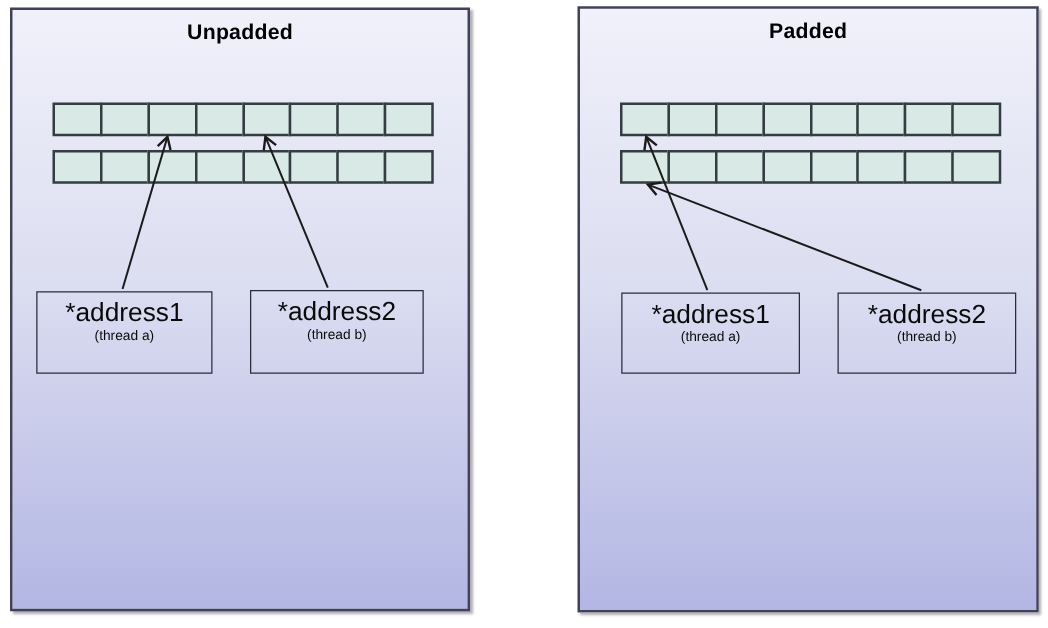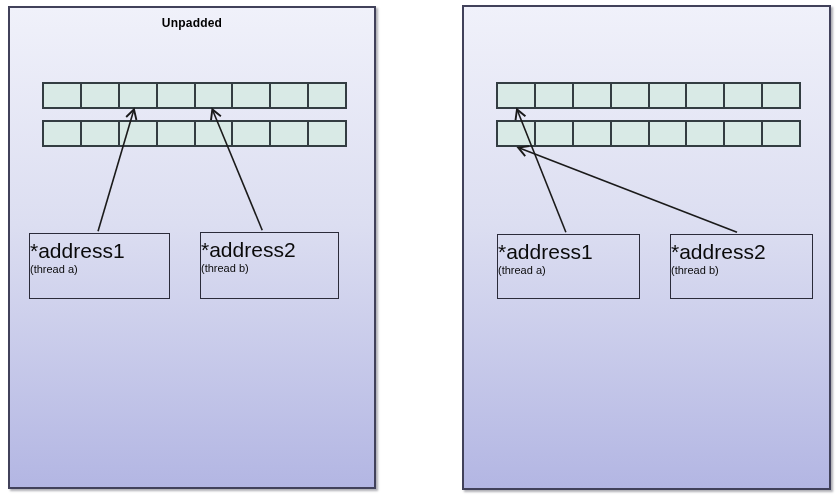--- a/index.html
+++ b/index.html
@@ -17,21 +17,21 @@
     border: 2px solid #41415a;
     background: linear-gradient(180deg, #f0f1fa 0%, #dcdef1 45%, #b3b6e3 100%);
     box-shadow: 2px 2px 2px rgba(110,110,120,0.55);
   }
   .panel-title {
     position: absolute;
     top: 8px;
     left: 0;
     width: 100%;
     text-align: center;
-    font-size: 12px;
+    font-size: 17px;
     font-weight: bold;
     color: #000000;
     letter-spacing: 0.2px;
   }
   .mem-row {
     position: absolute;
     display: flex;
     width: 305px;
     height: 27px;
   }
@@ -41,20 +41,21 @@
     background: #d9eae6;
     border: 2px solid #333d42;
     margin-left: -2px;
   }
   .mem-cell:first-child { margin-left: 0; }
   .ptr-box {
     position: absolute;
     box-sizing: border-box;
     border: 1px solid #2b2b3a;
     background: transparent;
+    text-align: center;
     padding-top: 5px;
   }
   .ptr-label {
     font-size: 21px;
     line-height: 1.15;
     color: #0a0a0a;
   }
   .ptr-sublabel {
     font-size: 11px;
     line-height: 1.2;
@@ -131,20 +132,21 @@
       <div class="ptr-label">*address1</div>
       <div class="ptr-sublabel">(thread a)</div>
     </div>
     <div class="ptr-box box2">
       <div class="ptr-label">*address2</div>
       <div class="ptr-sublabel">(thread b)</div>
     </div>
   </div>
 
   <div class="panel" id="panel-padded">
+    <div class="panel-title">Padded</div>
 
     <div class="mem-row row1">
       <div class="mem-cell"></div>
       <div class="mem-cell"></div>
       <div class="mem-cell"></div>
       <div class="mem-cell"></div>
       <div class="mem-cell"></div>
       <div class="mem-cell"></div>
       <div class="mem-cell"></div>
       <div class="mem-cell"></div>

